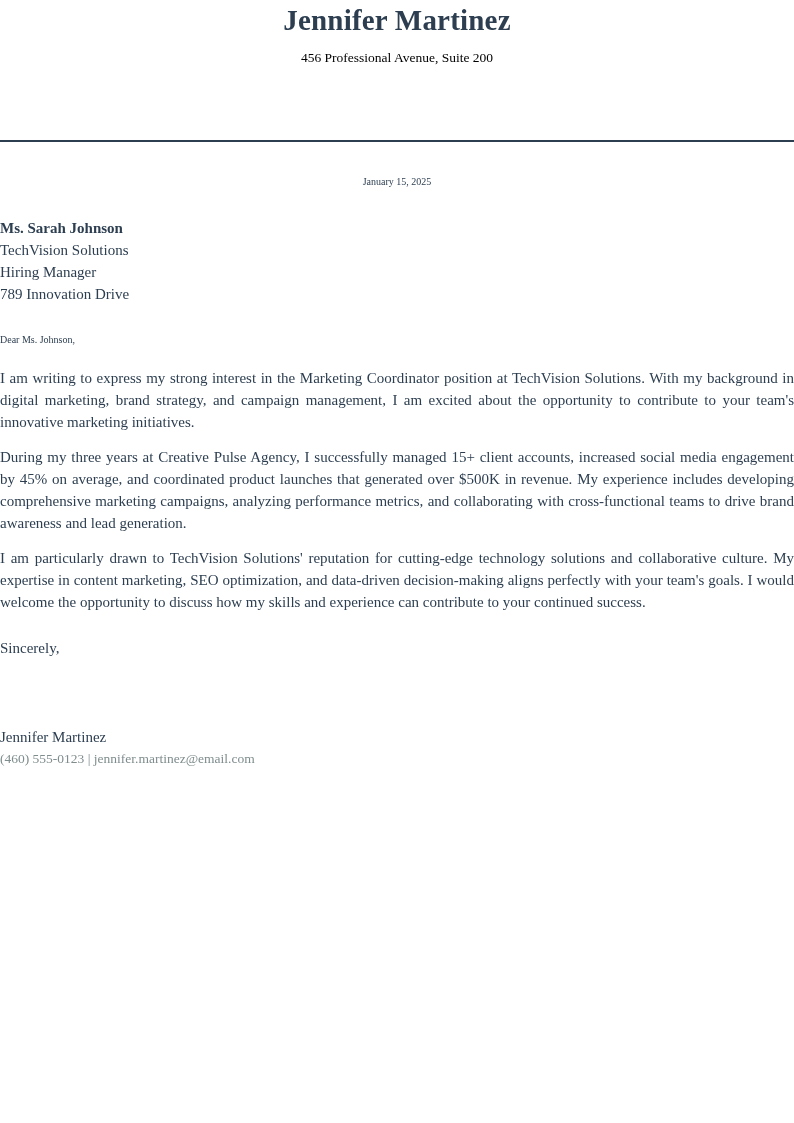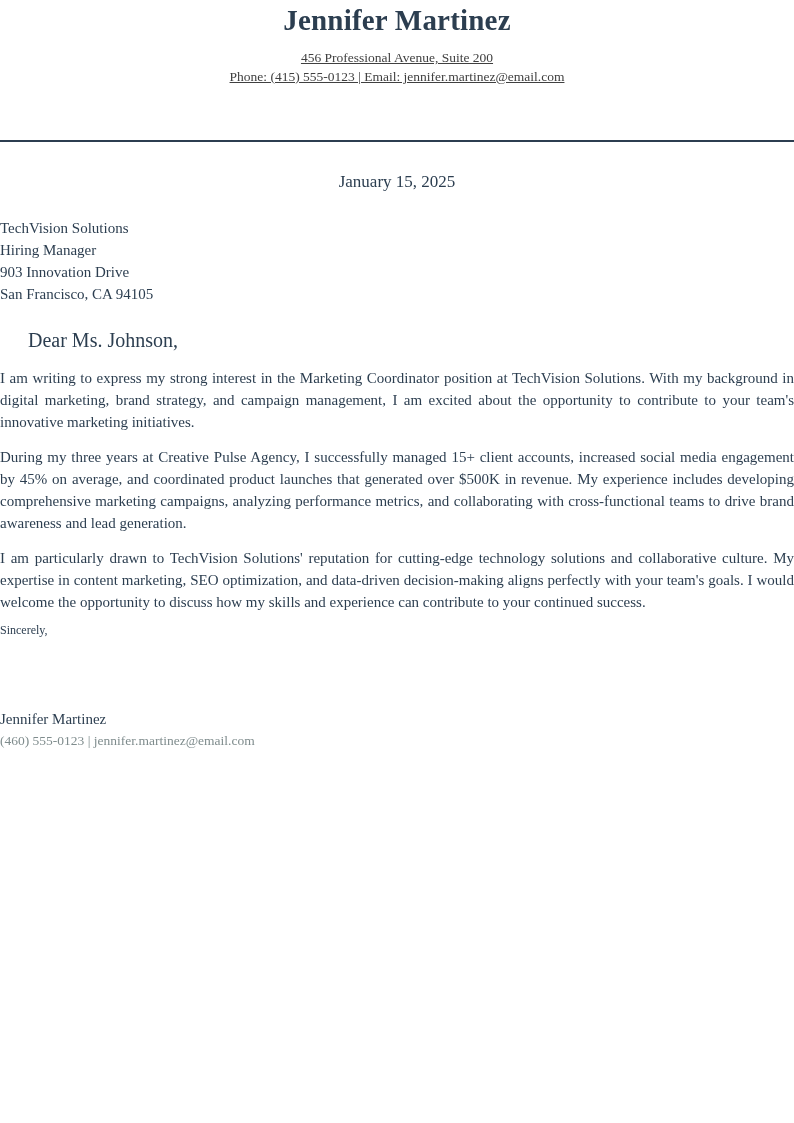--- a/index.html
+++ b/index.html
@@ -26,84 +26,81 @@
       font-size: 29px;
       font-weight: bold;
       line-height: 36px;
       margin: 0 0 10px 0;
       color: #2c3e50;
       letter-spacing: 0.2px;
     }
     .contact-line {
       font-size: 13.5px;
       line-height: 19px;
-      color: #404040;
-      text-decoration: underline;
+      color: #000000;
     }
     .date {
       text-align: center;
-      font-size: 17px;
+      font-size: 10px;
       line-height: 22px;
       margin-top: 29px;
     }
     .recipient {
       margin-top: 24px;
       font-size: 15px;
       line-height: 22px;
     }
     .recipient .bold {
       font-weight: bold;
     }
     .salutation {
       margin-top: 24px;
-      font-size: 20px;
+      font-size: 10px;
       line-height: 22px;
-      margin-left: 28px;
     }
     .para {
       font-size: 15px;
       line-height: 22px;
       text-align: justify;
       margin: 13px 0 0 0;
     }
     .para.first {
       margin-top: 16px;
     }
     .closing {
-      margin-top: 6px;
-      font-size: 12px;
+      margin-top: 24px;
+      font-size: 15px;
       line-height: 22px;
     }
     .sig-name {
       margin-top: 67px;
       font-size: 15px;
       line-height: 22px;
     }
     .sig-contact {
       font-size: 13.5px;
       line-height: 22px;
       color: #7f8c8d;
     }
   </style>
 </head>
 <body>
 
 <div class="header">
   <div class="name">Jennifer Martinez</div>
   <div class="contact-line">456 Professional Avenue, Suite 200</div>
-  <div class="contact-line">Phone: (415) 555-0123 | Email: jennifer.martinez@email.com</div>
 </div>
 
 <div class="date">January 15, 2025</div>
 
 <div class="recipient">
+  <div class="bold">Ms. Sarah Johnson</div>
   <div>TechVision Solutions</div>
   <div>Hiring Manager</div>
-  <div>903 Innovation Drive</div>
-  <div>San Francisco, CA 94105</div>
+  <div>789 Innovation Drive</div>
 </div>
 
 <div class="salutation">Dear Ms. Johnson,</div>
 
 <div>
   <p class="para first">I am writing to express my strong interest in the Marketing Coordinator position at TechVision Solutions. With my background in digital marketing, brand strategy, and campaign management, I am excited about the opportunity to contribute to your team's innovative marketing initiatives.</p>
   <p class="para">During my three years at Creative Pulse Agency, I successfully managed 15+ client accounts, increased social media engagement by 45% on average, and coordinated product launches that generated over $500K in revenue. My experience includes developing comprehensive marketing campaigns, analyzing performance metrics, and collaborating with cross-functional teams to drive brand awareness and lead generation.</p>
   <p class="para">I am particularly drawn to TechVision Solutions' reputation for cutting-edge technology solutions and collaborative culture. My expertise in content marketing, SEO optimization, and data-driven decision-making aligns perfectly with your team's goals. I would welcome the opportunity to discuss how my skills and experience can contribute to your continued success.</p>
 </div>
 

